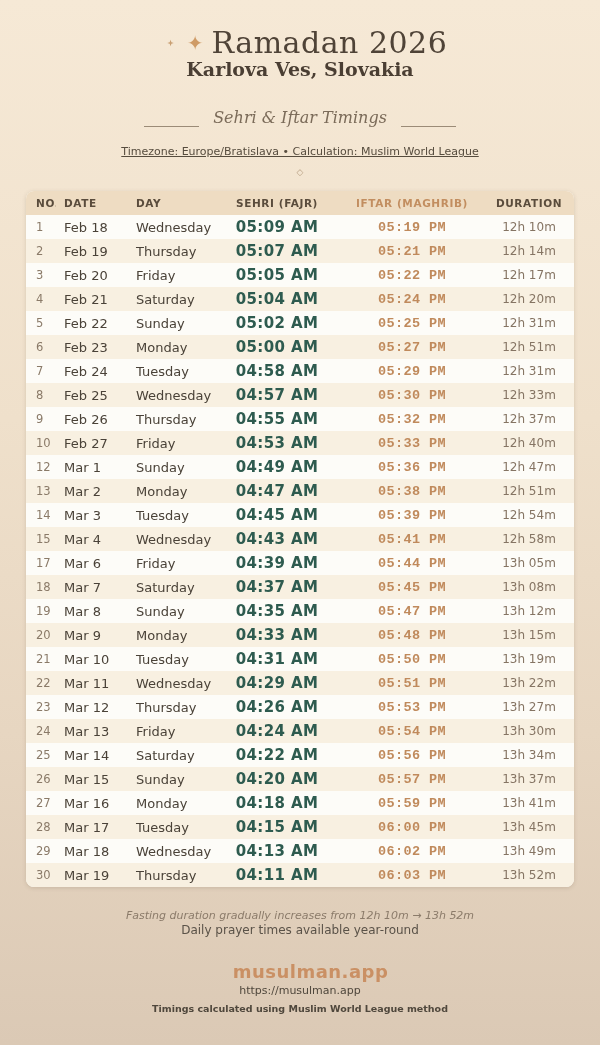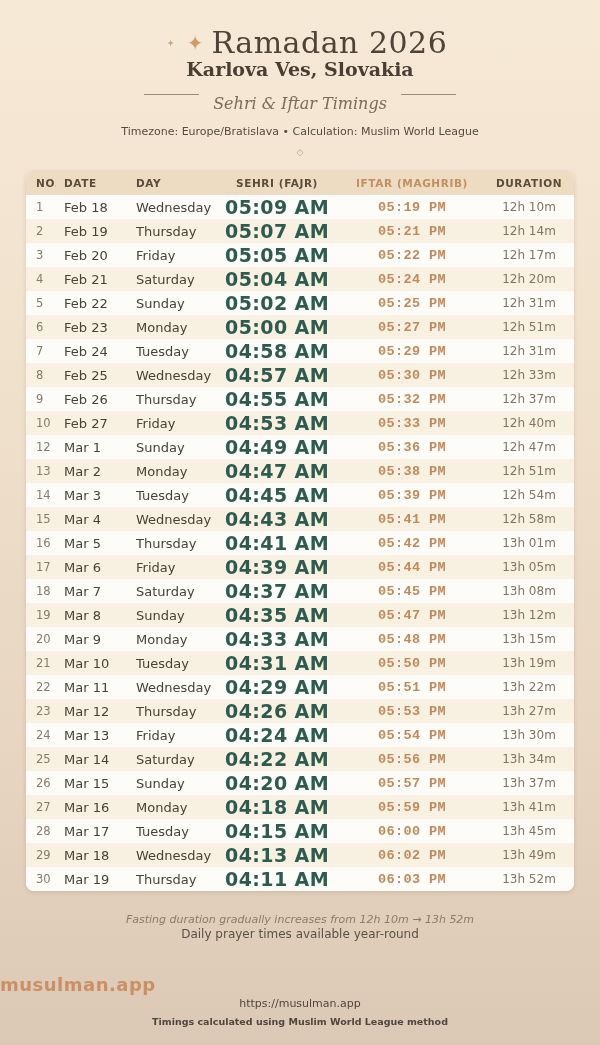--- a/index.html
+++ b/index.html
@@ -12,24 +12,24 @@
   }
   .page { width:600px; height:1045px; padding-top:25px; }
 
   
   .hdr { text-align:center; }
   .title-line { display:flex; align-items:center; justify-content:center; gap:8px; }
   .title-line svg { display:block; }
   .sparkle { color:#cf9b66; font-size:20px; line-height:1; }
   .title { font-family:"DejaVu Serif", serif; font-size:30px; color:#4f4337; letter-spacing:.5px; }
   .location { font-family:"DejaVu Serif", serif; font-size:19px; font-weight:bold; color:#4a3e33; margin-top:-2px; }
-  .subtitle-row { display:flex; align-items:flex-start; justify-content:center; gap:14px; margin-top:14px; }
+  .subtitle-row { display:flex; align-items:flex-end; justify-content:center; gap:14px; margin-top:28px; }
   .rule { width:55px; height:1px; background:#9b8b77; }
   .subtitle { font-family:"DejaVu Serif", serif; font-style:italic; font-size:16px; color:#7b6b59; }
-  .meta { font-size:11px; color:#564c3e; margin-top:12px; }
+  .meta { font-size:11px; color:#564c3e; margin-top:18px;text-decoration:underline; }
   .diamond { font-size:9px; color:#b9a184; margin-top:9px; }
 
   
   .card {
     width:548px; margin:14px auto 0; border-radius:8px; overflow:hidden;
     background:#fdfcf8; box-shadow:0 1px 4px rgba(90,70,50,.18);
   }
   table { width:548px; border-collapse:collapse; table-layout:fixed; }
   col.c-no{width:30px} col.c-date{width:72px} col.c-day{width:86px}
   col.c-sehri{width:126px} col.c-iftar{width:144px} col.c-dur{width:90px}
@@ -39,30 +39,30 @@
     font-weight:bold; text-align:left; padding-left:8px;
   }
   thead th.first { padding-left:10px; }
   thead th.center { text-align:center; padding-left:0; }
   thead th.iftar-h { color:#c28e60; }
   tbody tr:nth-child(even) td { background:#f8f0e1; }
   tbody tr:nth-child(odd) td { background:#fdfcf8; }
   td { font-size:13px; color:#4a4238; padding-left:8px; }
   td.no { font-size:11.5px; color:#8a7a68; padding-left:10px; }
   td.center { text-align:center; padding-left:0; }
-  td.sehri { color:#2e5b4f; font-weight:bold; font-size:19px; letter-spacing:.4px; }
+  td.sehri { color:#2e5b4f; font-weight:bold; font-size:15px; letter-spacing:.4px; }
   td.iftar { color:#c08a5c; font-weight:bold; font-size:13.5px; letter-spacing:.4px;font-family:Liberation Mono, monospace; }
   td.dur { color:#857463; font-size:12px; }
 
   
   .foot { text-align:center; }
   .fast-note { margin-top:22px; font-size:11px; font-style:italic; color:#8b7b6a; }
   .quote { margin-top:6px; font-family:"DejaVu Serif", serif; font-style:italic; font-size:17px; color:#4f4337; }
   .avail { margin-top:1px; font-size:12px; color:#5a5248; }
-  .brand-line { margin-top:12px; display:flex; align-items:flex-start; justify-content:center; gap:6px;flex-direction:column; }
+  .brand-line { margin-top:24px; display:flex; align-items:center; justify-content:center; gap:6px; }
   .brand { font-size:18px; font-weight:bold; color:#ca9064; letter-spacing:.5px; }
   .url { margin-top:2px; font-size:11px; color:#4f473c; }
   .method { margin-top:6px; font-size:9.5px; font-weight:bold; color:#4f473c; }
 </style>
 </head>
 <body>
 
 <div class="page">
 
   <div class="hdr">
@@ -211,28 +211,20 @@
           </tr>
           <tr>
             <td class="no">15</td>
             <td>Mar 4</td>
             <td>Wednesday</td>
             <td class="center sehri">04:43 AM</td>
             <td class="center iftar">05:41 PM</td>
             <td class="center dur">12h 58m</td>
           </tr>
           <tr>
-            <td class="no">16</td>
-            <td>Mar 5</td>
-            <td>Thursday</td>
-            <td class="center sehri">04:41 AM</td>
-            <td class="center iftar">05:42 PM</td>
-            <td class="center dur">13h 01m</td>
-          </tr>
-          <tr>
             <td class="no">17</td>
             <td>Mar 6</td>
             <td>Friday</td>
             <td class="center sehri">04:39 AM</td>
             <td class="center iftar">05:44 PM</td>
             <td class="center dur">13h 05m</td>
           </tr>
           <tr>
             <td class="no">18</td>
             <td>Mar 7</td>

